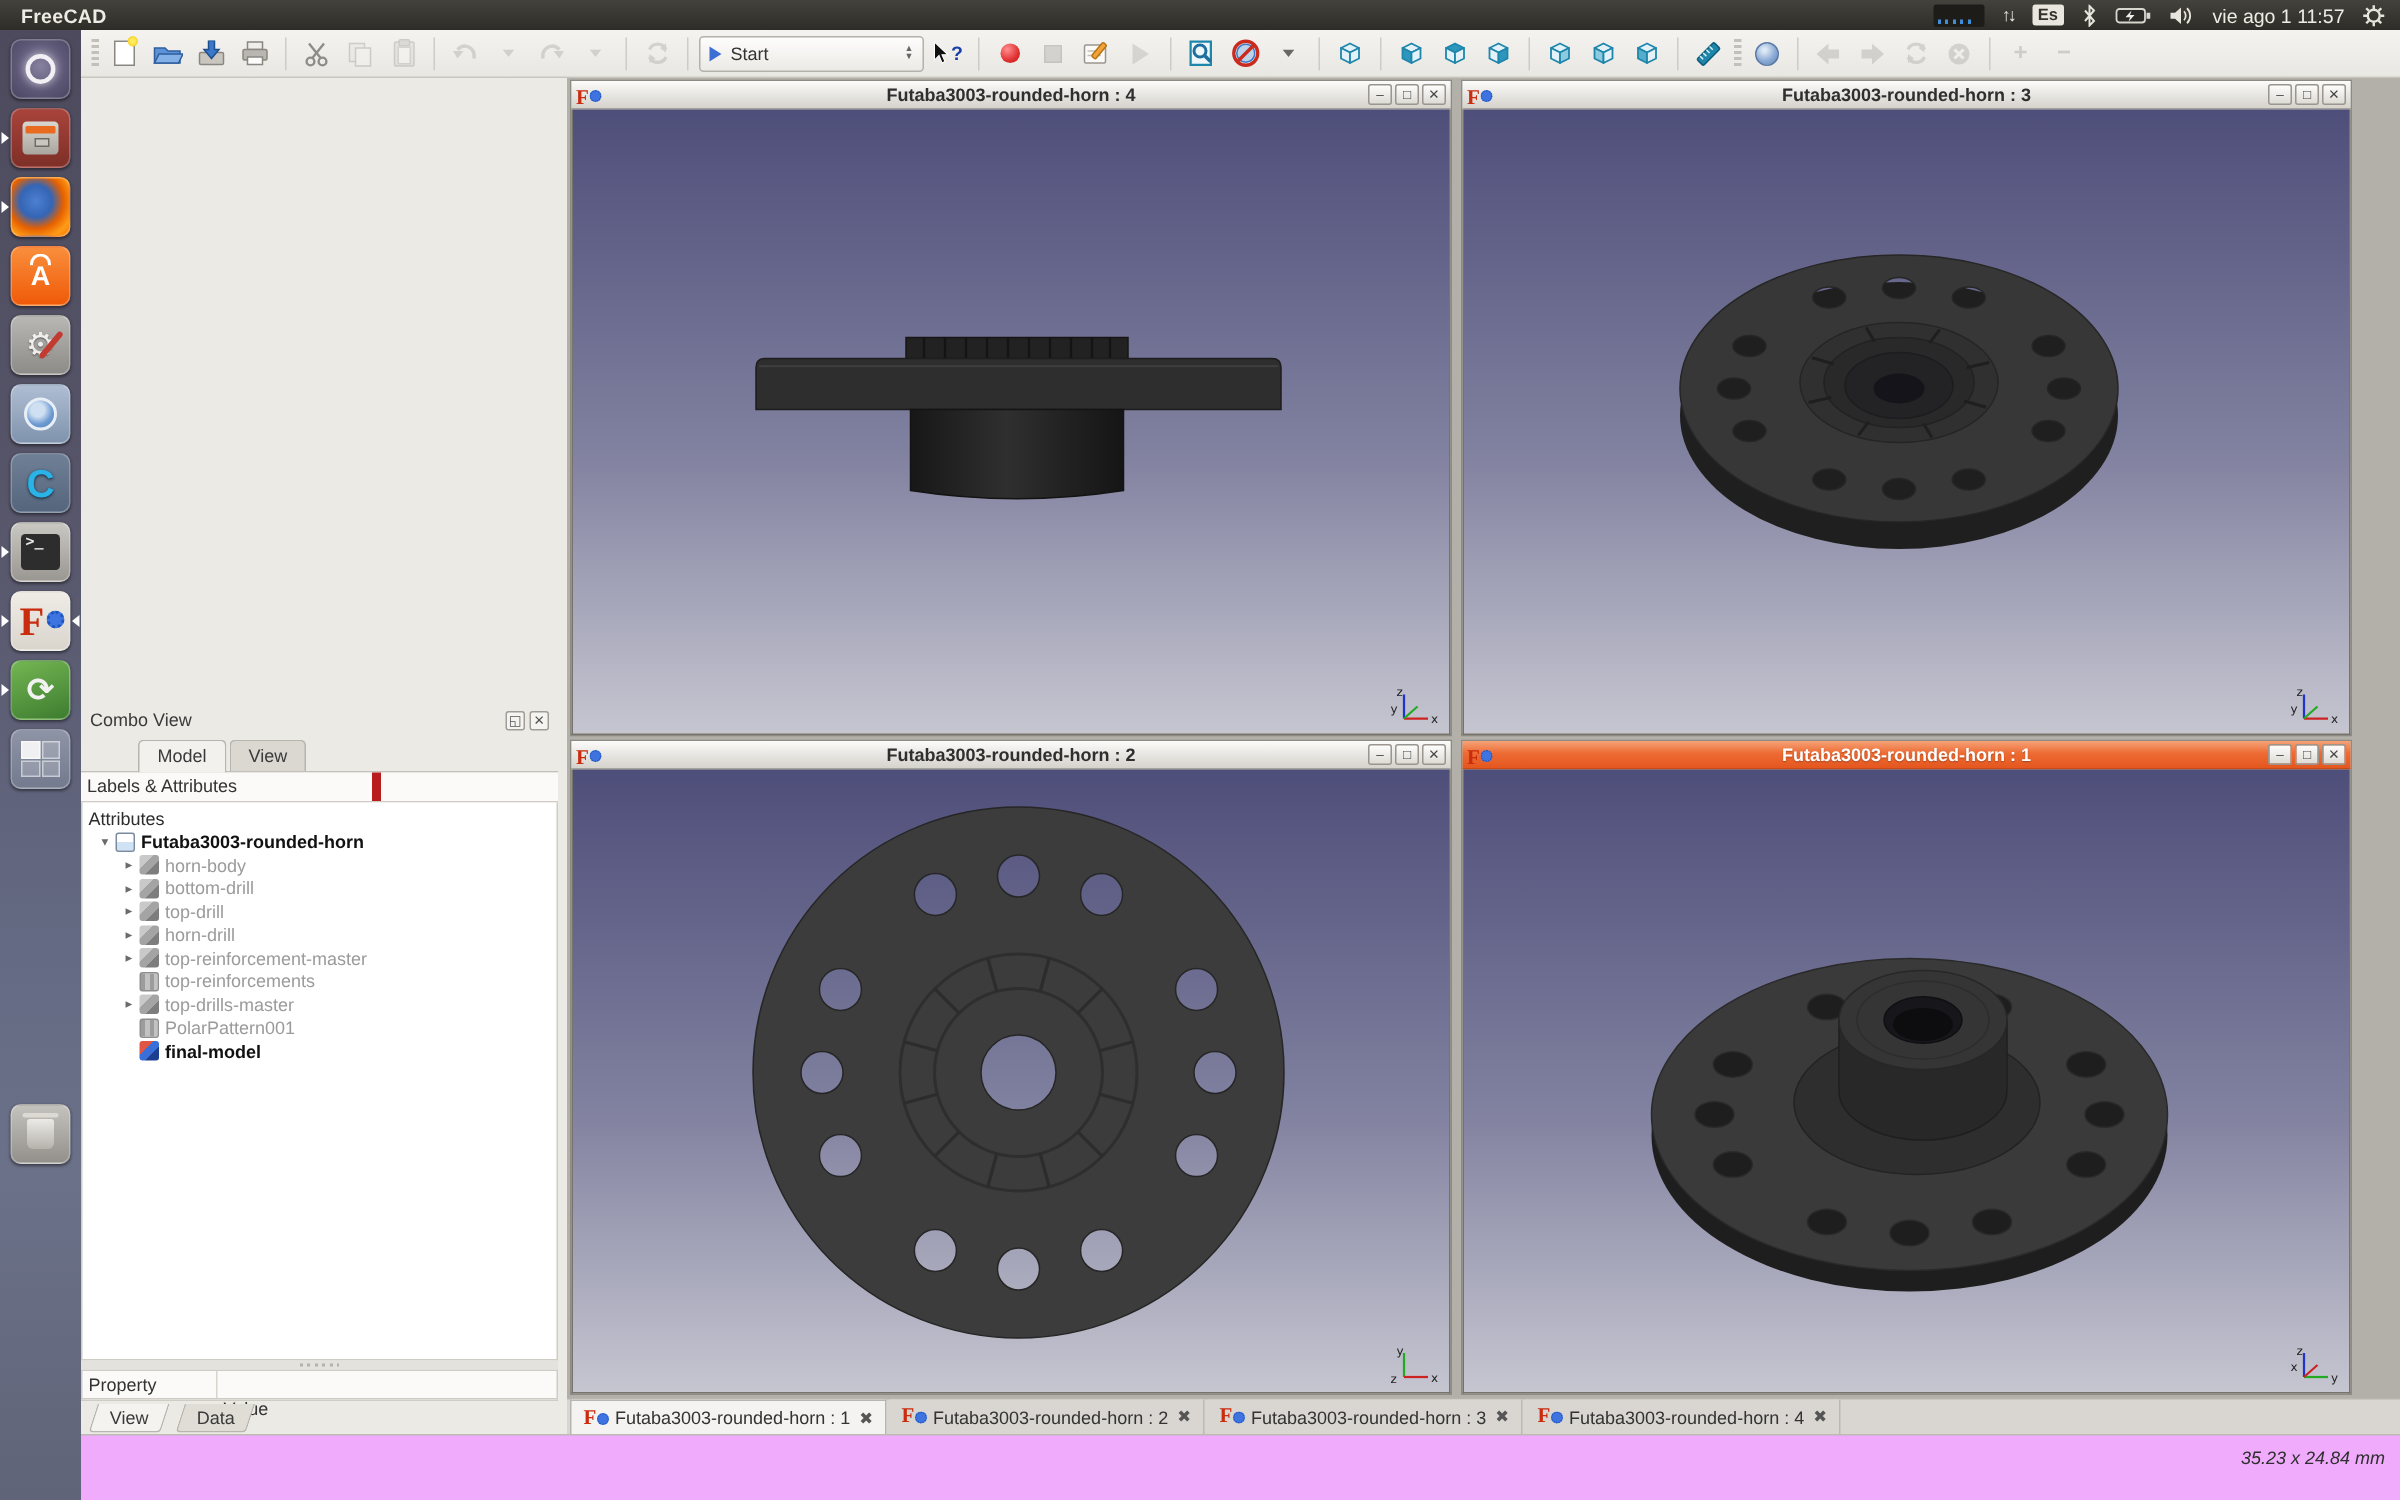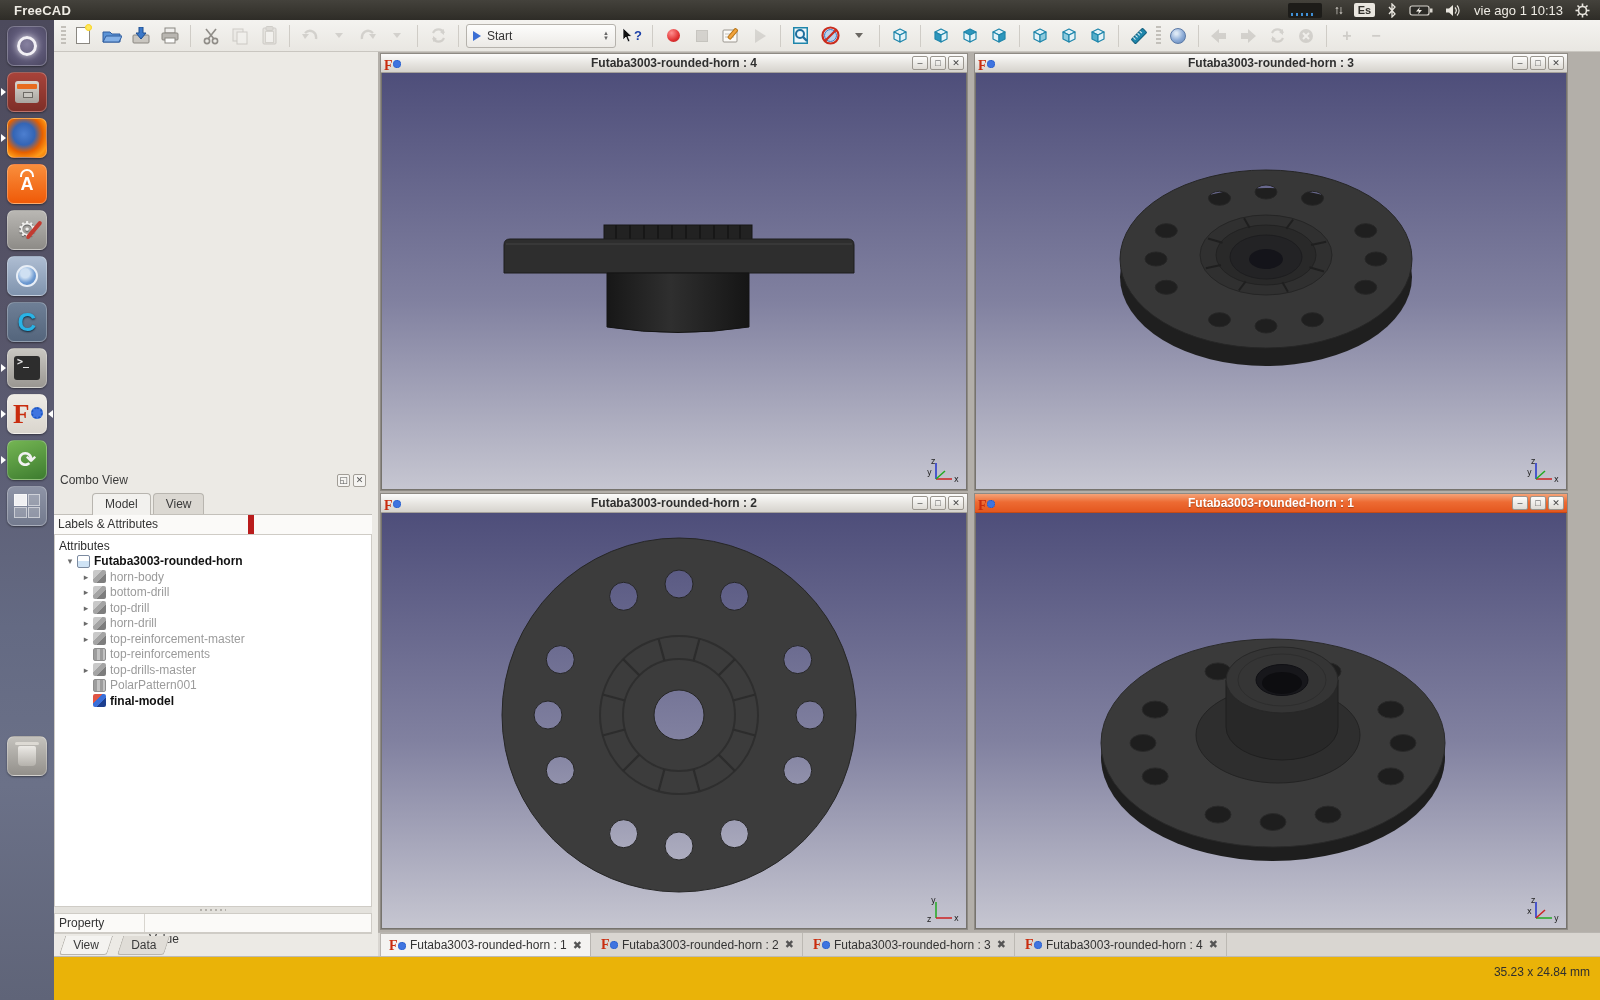--- a/index.html
+++ b/index.html
@@ -154,21 +154,21 @@
   .axis text { font-size:8px; fill:#222; font-family:"DejaVu Sans",sans-serif; }
 
   
   .doctabs { height:24px; background:#d9d6d1; border-top:1px solid #b8b5b0; display:flex; align-items:stretch; padding-left:2px; gap:2px; flex:none; }
   .dtab2 { display:flex; align-items:center; gap:6px; padding:0 8px; font-size:12px; color:#333;
     border-right:1px solid #bcb9b3; background:#d9d6d1; min-width:200px; }
   .dtab2.active { background:#f4f3f1; border:1px solid #b8b5b0; border-bottom:none; }
   .dtab2 .closex { font-size:11px; color:#555; font-weight:bold; margin-left:auto; }
 
   
-  .statusbar { height:44px; background:#eab308; border-top:1px solid #bdbab5; flex:none; position:relative; }
+  .statusbar { height:44px; background:#f0abfc; border-top:1px solid #bdbab5; flex:none; position:relative;font-style:italic; }
   .size-readout { position:absolute; right:10px; top:8px; font-size:12px; color:#2f2f2f; }
 
   
   .ico-new { width:14px; height:17px; background:#fff; border:1px solid #8a8781; position:relative; }
   .ico-new::after{ content:""; position:absolute; right:-3px; top:-4px; width:7px; height:7px; border-radius:50%;
     background:radial-gradient(circle,#ffe95e 30%,#f7d325 70%,transparent 75%); }
   .ico-stop2 { width:12px; height:12px; background:#b5b2ad; border:1px solid #98958f; }
   .ico-rec { width:13px; height:13px; border-radius:50%; background:radial-gradient(circle at 35% 30%,#ff8f8f,#e03131 60%,#b01f1f); }
   .ico-play { width:0; height:0; border-top:7px solid transparent; border-bottom:7px solid transparent; border-left:11px solid #b9b6b1; }
   .ico-plus { font-size:16px; color:#a9a6a1; font-weight:bold; }
@@ -189,21 +189,21 @@
     </svg>
     <svg class="tray-svg" width="24" height="13" viewBox="0 0 24 13">
       <rect x="1" y="2" width="19" height="9" rx="2" fill="#2b2a26" stroke="#d9d6cf" stroke-width="1.2"></rect>
       <rect x="21" y="4.5" width="2.5" height="4" fill="#d9d6cf"></rect>
       <polygon points="11,3 7,7.5 10,7.5 9,10.5 13,6 10,6" fill="#f0ede6"></polygon>
     </svg>
     <svg class="tray-svg" width="17" height="13" viewBox="0 0 17 13">
       <polygon points="1,4.5 4,4.5 8,1 8,12 4,8.5 1,8.5" fill="#e8e5de"></polygon>
       <path d="M10,3.5 A4.5,4.5 0 0 1 10,9.5 M12,1.5 A7,7 0 0 1 12,11.5" fill="none" stroke="#e8e5de" stroke-width="1.2"></path>
     </svg>
-    <span class="clock">vie ago 1 10:13</span>
+    <span class="clock">vie ago 1 11:57</span>
     <svg class="tray-svg" width="15" height="15" viewBox="0 0 15 15">
       <circle cx="7.5" cy="7.5" r="4" fill="none" stroke="#e8e5de" stroke-width="1.6"></circle>
       <g stroke="#e8e5de" stroke-width="1.6">
         <line x1="7.5" y1="0.5" x2="7.5" y2="3"></line>
           <line x1="7.5" y1="12" x2="7.5" y2="14.5"></line>
         <line x1="0.5" y1="7.5" x2="3" y2="7.5"></line>
           <line x1="12" y1="7.5" x2="14.5" y2="7.5"></line>
         <line x1="2.5" y1="2.5" x2="4.3" y2="4.3"></line>
           <line x1="10.7" y1="10.7" x2="12.5" y2="12.5"></line>
         <line x1="2.5" y1="12.5" x2="4.3" y2="10.7"></line>

